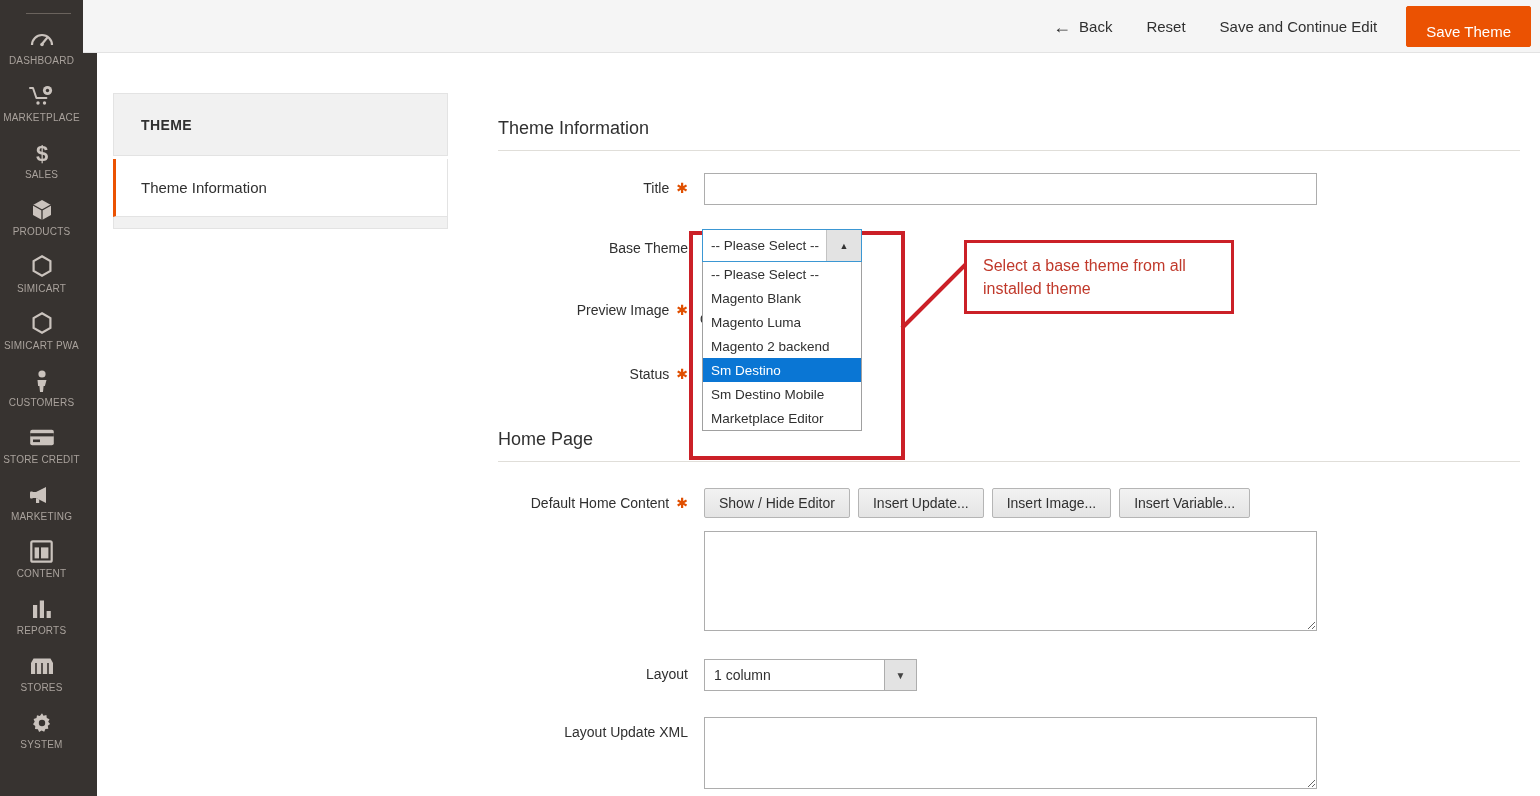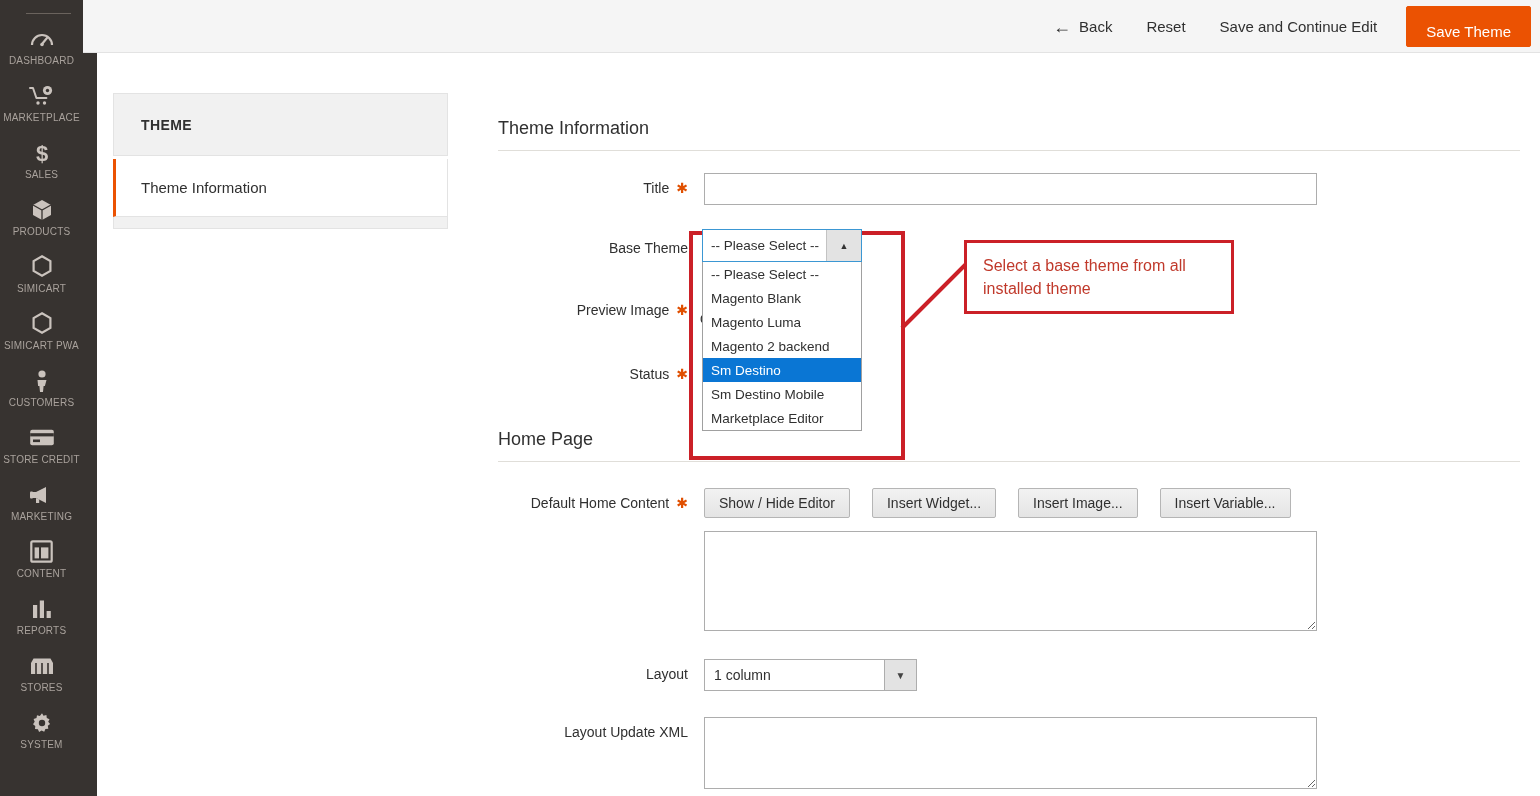--- a/index.html
+++ b/index.html
@@ -123,21 +123,21 @@
   }
   .big-textarea {
     width: 613px; height: 100px;
     border: 1px solid #adadad; background: #fff;
     font-family: "Liberation Sans", sans-serif;
     font-size: 14px; padding: 7px 9px; color: #303030;
     resize: both;
   }
   #layout-update-xml { height: 72px; }
 
-  .editor-buttons { display: flex; gap: 22px; }
+  .editor-buttons { display: flex; gap: 8px; }
   .editor-btn {
     background: linear-gradient(#f2f2f2, #e4e4e4);
     border: 1px solid #b5b5b5; border-radius: 2px;
     font-family: "Liberation Sans", sans-serif;
     font-size: 14px; color: #303030;
     height: 30px; padding: 0 14px; cursor: pointer;
   }
 
   
   .select-wrap {
@@ -421,21 +421,21 @@
   <div class="section-title" style="margin-top:40px;">Home Page</div>
   <div class="section-rule"></div>
 
   <div class="field-row" style="margin-top:26px;">
     <div class="field-label">
       <span>Default Home Content</span><span class="req-star">✱</span>
     </div>
     <div class="field-control">
       <div class="editor-buttons">
         <button class="editor-btn">Show / Hide Editor</button>
-        <button class="editor-btn">Insert Widget...</button>
+        <button class="editor-btn">Insert Update...</button>
         <button class="editor-btn">Insert Image...</button>
         <button class="editor-btn">Insert Variable...</button>
       </div>
       <textarea class="big-textarea" style="margin-top: 13px;"></textarea>
     </div>
   </div>
 
   <div class="field-row" style="margin-top:24px;">
     <div class="field-label">Layout</div>
     <div class="field-control">

